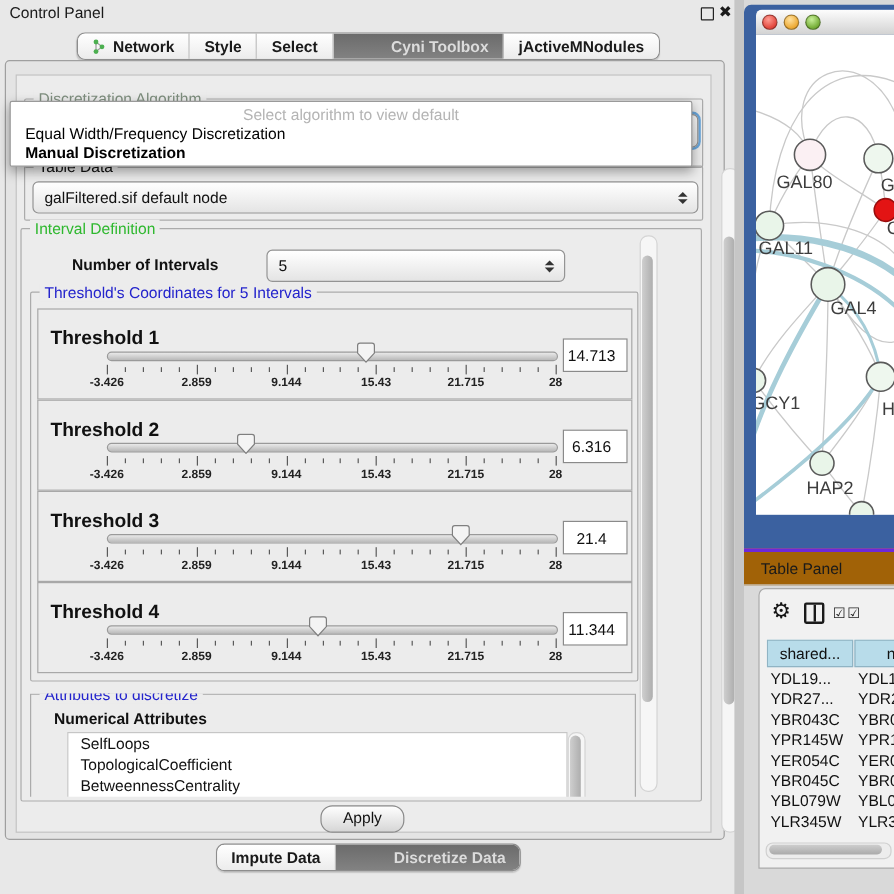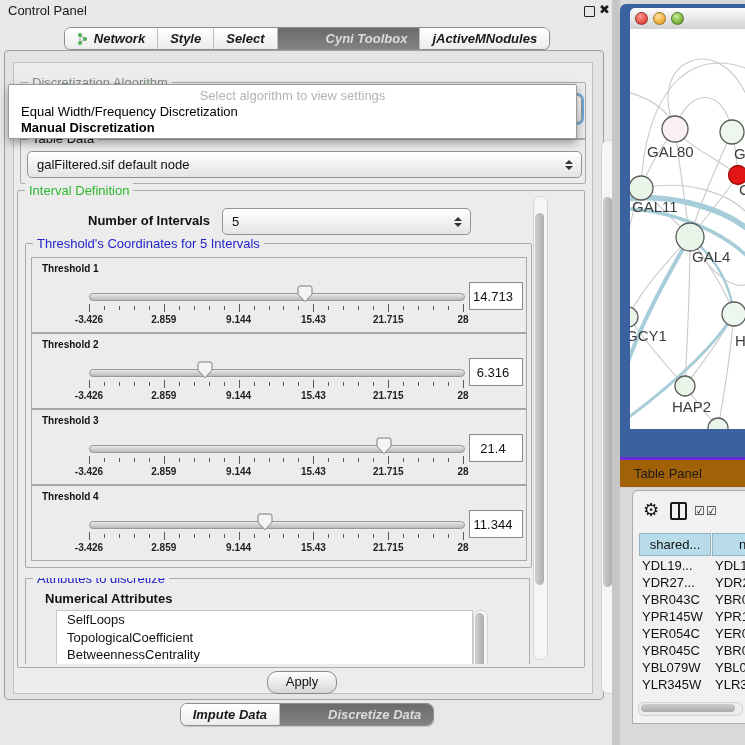--- a/index.html
+++ b/index.html
@@ -11,21 +11,21 @@
   #cp{position:absolute;left:0;top:0;width:614px;height:745px;background:#e8e8e8;}
   #cp-titlebar{position:absolute;left:0;top:0;width:614px;height:22px;}
   #cp-title{position:absolute;left:8px;top:3px;font-size:13px;color:#1a1a1a;}
   #btn-float{position:absolute;left:584px;top:6px;width:9px;height:9px;border:1.5px solid #222;border-radius:1px;}
   #btn-close{position:absolute;left:599px;top:2px;font-size:13px;font-weight:bold;color:#1a1a1a;}
 
   #topTabs{position:absolute;left:0;top:27px;width:614px;display:flex;justify-content:center;}
   .segwrap{display:flex;border:1px solid #8d8d8d;border-radius:7px;overflow:hidden;background:#fff;
            box-shadow:0 1px 1px rgba(0,0,0,.15);}
   .seg-tab{display:flex;align-items:center;gap:5px;padding:3px 12px;font-size:13px;font-weight:bold;
-           background:linear-gradient(#ffffff,#ececec);color:#1a1a1a;cursor:default;font-style:italic;}
+           background:linear-gradient(#ffffff,#ececec);color:#1a1a1a;cursor:default;}
   .seg-tab + .seg-tab{border-left:1px solid #bdbdbd;}
   .seg-tab.sel{background:linear-gradient(#6b6b6b,#828282);color:#dcdcdc;padding-left:48px;}
 
   #content-outer{position:absolute;left:4px;top:50px;width:598px;height:648px;
                  border:1px solid #9f9f9f;border-radius:4px;background:#e4e4e4;}
   #content-inner{position:absolute;left:13px;top:62px;width:578px;height:630px;
                  border:1px solid #c2c2c2;background:#ececec;}
 
   .group{position:absolute;border:1px solid #ababab;border-radius:2px;}
   .legend{position:absolute;top:-8px;left:7px;background:#ececec;padding:0 4px;font-size:13px;line-height:15px;}
@@ -45,21 +45,21 @@
 
   
   #alg-popup{position:absolute;left:8px;top:84px;width:567px;height:53px;background:#fff;
              border:1px solid #9a9a9a;border-radius:2px;box-shadow:0 4px 10px rgba(0,0,0,.35);z-index:30;}
   #alg-popup .ph{display:block;text-align:center;color:#b4b4b4;font-size:13px;padding-top:3px;}
   #alg-popup .it{display:block;font-size:13px;padding:1px 0 0 12px;line-height:15px;color:#000;}
   #alg-popup .it.b{font-weight:bold;}
 
   
   .thpanel{position:absolute;left:31px;width:494px;height:74px;border:1px solid #a8a8a8;background:#ececec;}
-  .th-title{position:absolute;left:10px;top:5px;font-size:10px;font-weight:bold;}
+  .th-title{position:absolute;left:10px;top:16px;font-size:16px;font-weight:bold;}
   .th-value{position:absolute;left:437px;top:24px;width:54px;height:28px;background:#fff;border:1px solid #8a8a8a;
             font-size:13px;line-height:28px;text-align:center;padding-right:6px;box-sizing:border-box;}
   .rail{position:absolute;left:57px;top:35px;width:374px;height:6px;border:1px solid #9a9a9a;border-radius:4px;
         background:linear-gradient(#e9e9e9,#b9b9b9);}
   .handle{position:absolute;top:27px;}
   .ticks{position:absolute;left:57px;top:46px;width:374px;height:9px;}
   .tick{position:absolute;top:2px;width:1px;height:4px;background:#5a5a5a;}
   .tick.major{top:0;height:8px;}
   .ticklabels{position:absolute;left:57px;top:56px;width:374px;height:12px;}
   .ticklabel{position:absolute;transform:translateX(-50%);font-size:10px;font-weight:600;color:#222;white-space:nowrap;}
@@ -171,40 +171,40 @@
   </div>
   <div id="alg-combo" class="combo" style="left:27px;top:95px;width:553px;height:26px;">
     <span class="val"></span>
     <span class="spin">
         <i class="up"></i>
         <i class="dn"></i>
       </span>
   </div>
 
   <div id="alg-popup">
-    <span class="ph">Select algorithm to view settings</span>
+    <span class="ph">Select algorithm to view default</span>
     <span class="it">Equal Width/Frequency Discretization</span>
     <span class="it b">Manual Discretization</span>
   </div>
 
   <div class="group" style="left:20px;top:138px;width:564px;height:44px;">
     <span class="legend">Table Data</span>
   </div>
   <div class="combo" style="left:27px;top:151px;width:553px;height:25px;">
     <span class="val">galFiltered.sif default node</span>
     <span class="spin">
         <i class="up"></i>
         <i class="dn"></i>
       </span>
   </div>
 
   <div class="group" style="left:17px;top:190px;width:566px;height:476px;">
     <span class="legend green">Interval Definition</span>
   </div>
-  <div class="abs" style="left:60px;top:213px;font-size:13px;font-weight:bold;margin-left:28px;">Number of Intervals</div>
+  <div class="abs" style="left:60px;top:213px;font-size:13px;font-weight:bold;">Number of Intervals</div>
   <div class="combo" style="left:222px;top:208px;width:247px;height:25px;">
     <span class="val">5</span>
     <span class="spin">
         <i class="up"></i>
         <i class="dn"></i>
       </span>
   </div>
 
   <div class="group" style="left:25px;top:243px;width:505px;height:323px;">
     <span class="legend blue">Threshold's Coordinates for 5 Intervals</span>

